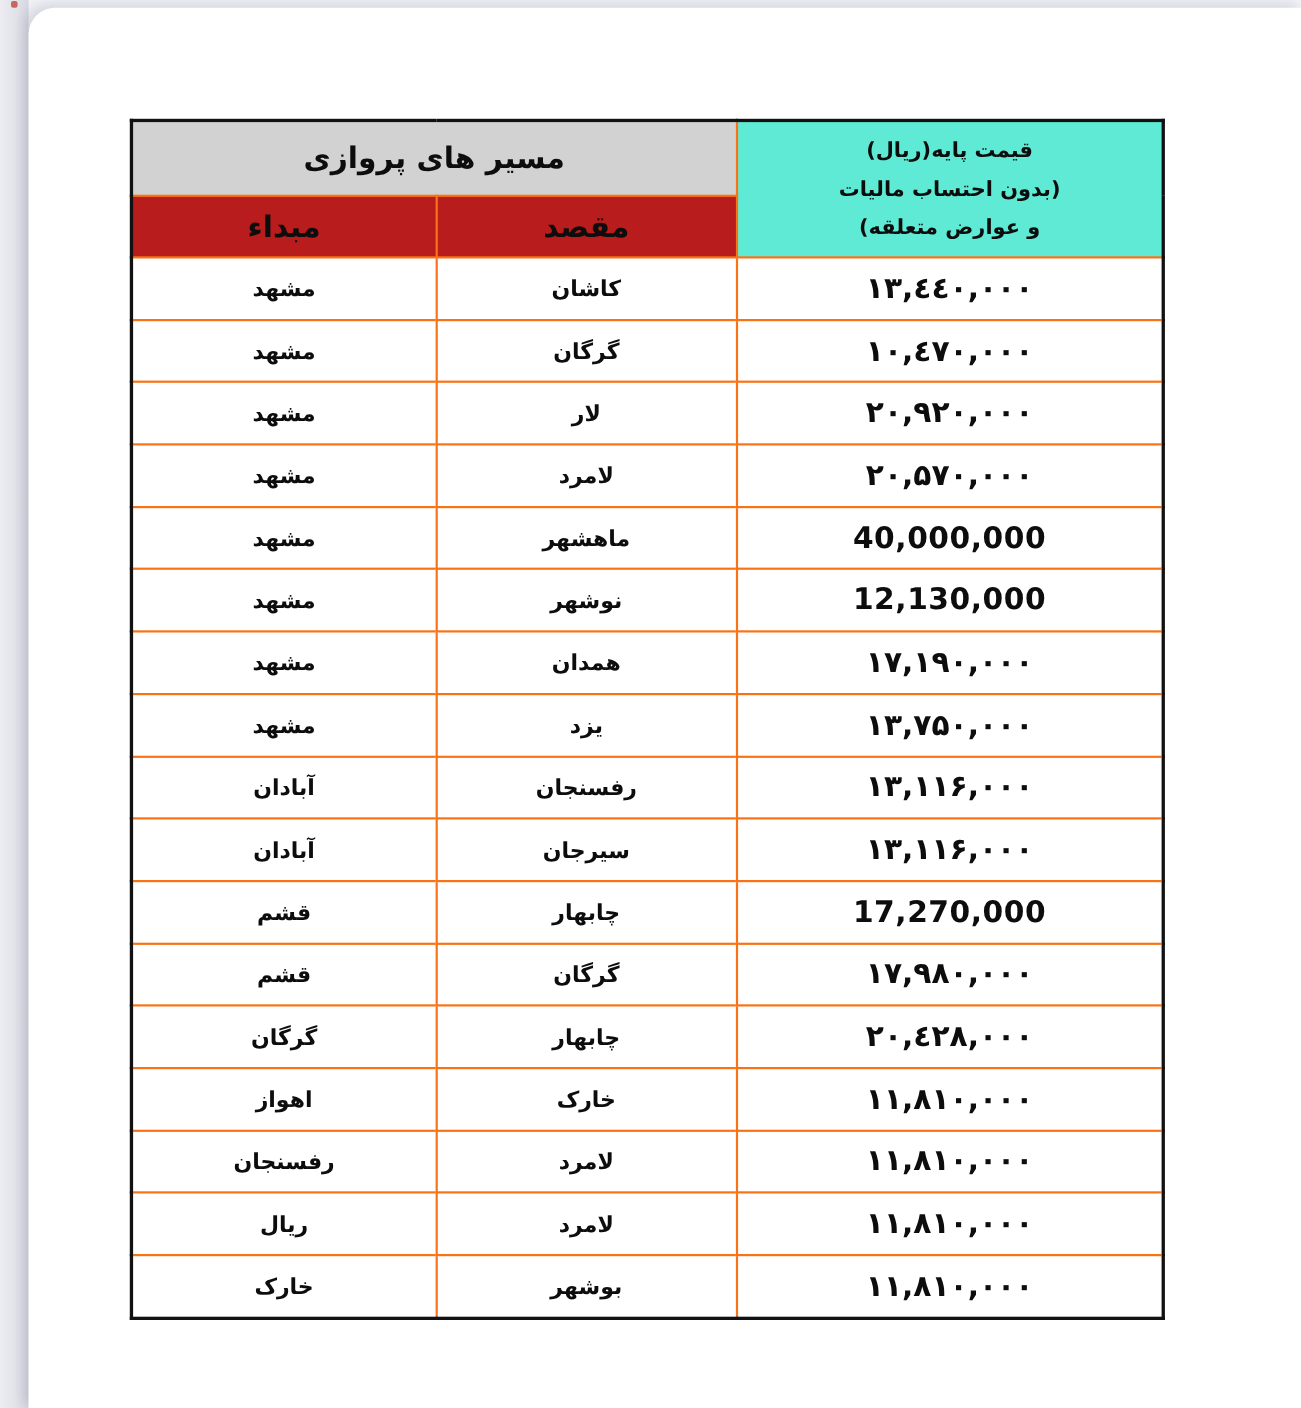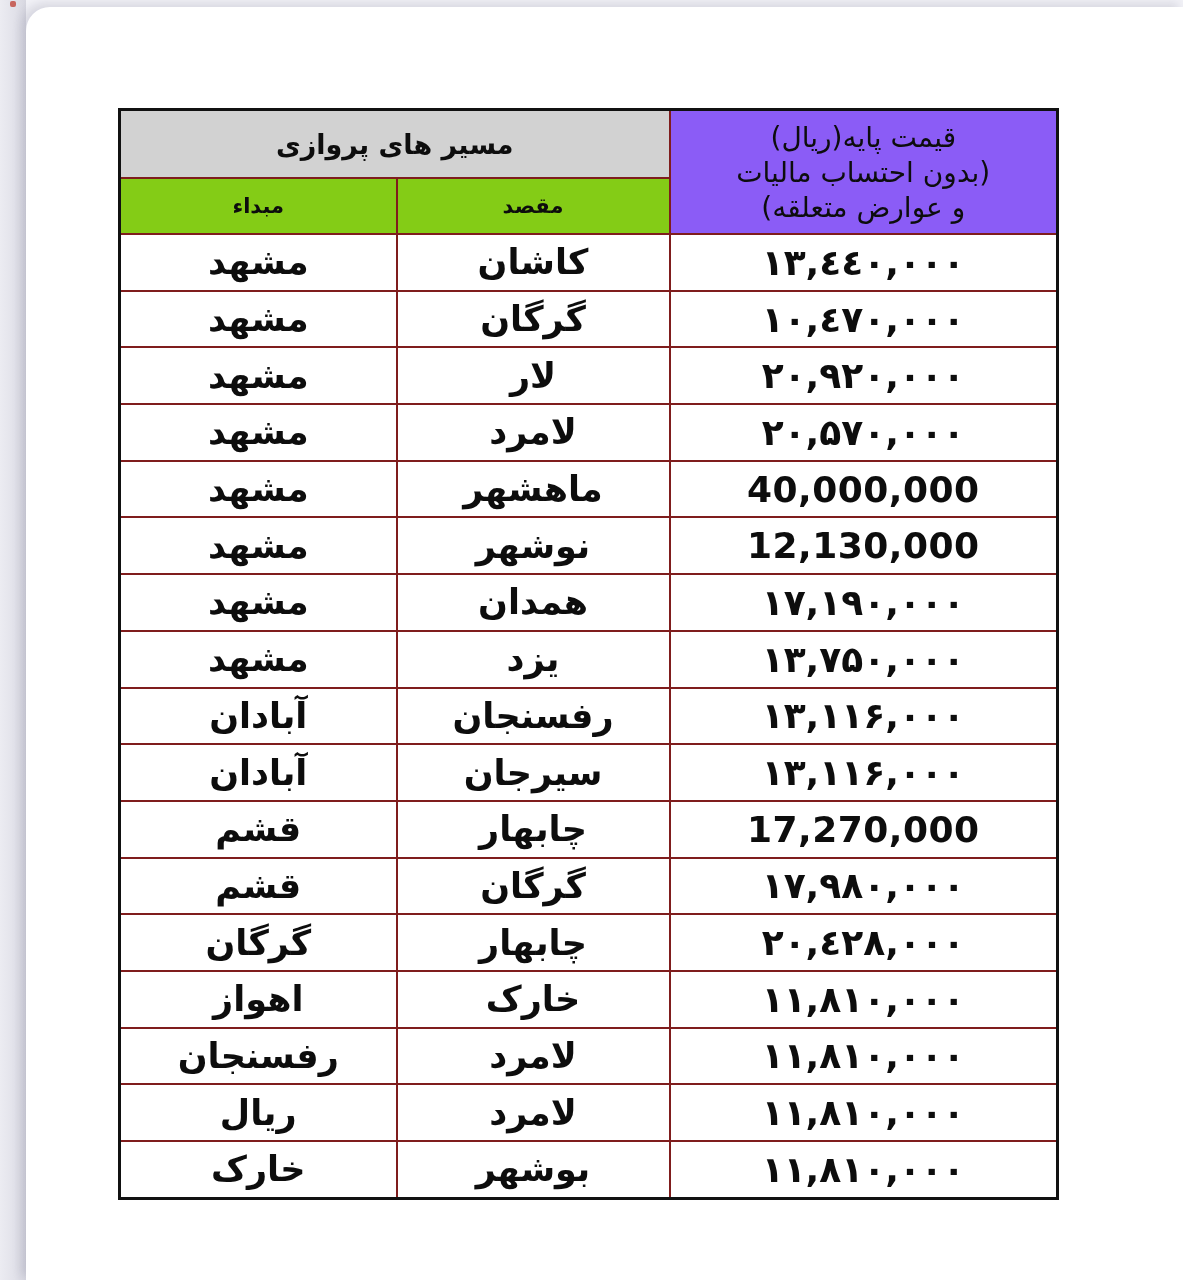--- a/index.html
+++ b/index.html
@@ -22,30 +22,30 @@
     background:#ffffff;
     border-top-left-radius:24px;
     box-shadow:-5px -4px 10px rgba(60,60,90,.14);
   }
   table.price-table{
     position:absolute;left:92px;top:101px;
     width:938px;border-collapse:collapse;table-layout:fixed;
     color:#0d0d0d;
   }
   .price-table th,.price-table td{
-    border:2px solid #7f1d1d;
+    border:2px solid #f97316;
     text-align:center;vertical-align:middle;
     font-weight:bold;padding:0;
   }
   .price-table{border:3px solid #111;}
   th.routes-title{height:66px;font-size:27px;background:#d2d2d2;}
-  th.sub-head{height:54px;font-size:21px;background:#84cc16;}
-  th.price-head{background:#8b5cf6;font-size:28px;line-height:35px;font-weight:normal;}
-  td.city-cell{height:54.7px;font-size:35px;}
-  td.price-cell{height:54.7px;font-size:36px;letter-spacing:.5px;}
+  th.sub-head{height:54px;font-size:27px;background:#b91c1c;}
+  th.price-head{background:#5eead4;font-size:19px;line-height:35px;font-weight:bold;}
+  td.city-cell{height:54.7px;font-size:20px;}
+  td.price-cell{height:54.7px;font-size:27px;letter-spacing:.5px;}
   td.price-cell span{direction:ltr;unicode-bidi:isolate;display:inline-block;}
   .rtl{direction:rtl;}
 </style>
 </head>
 <body>
 
 <div class="left-margin-strip"></div>
 <div class="artifact-dot" style="background: rgb(192, 70, 60);"></div>
 
 <div class="sheet">

